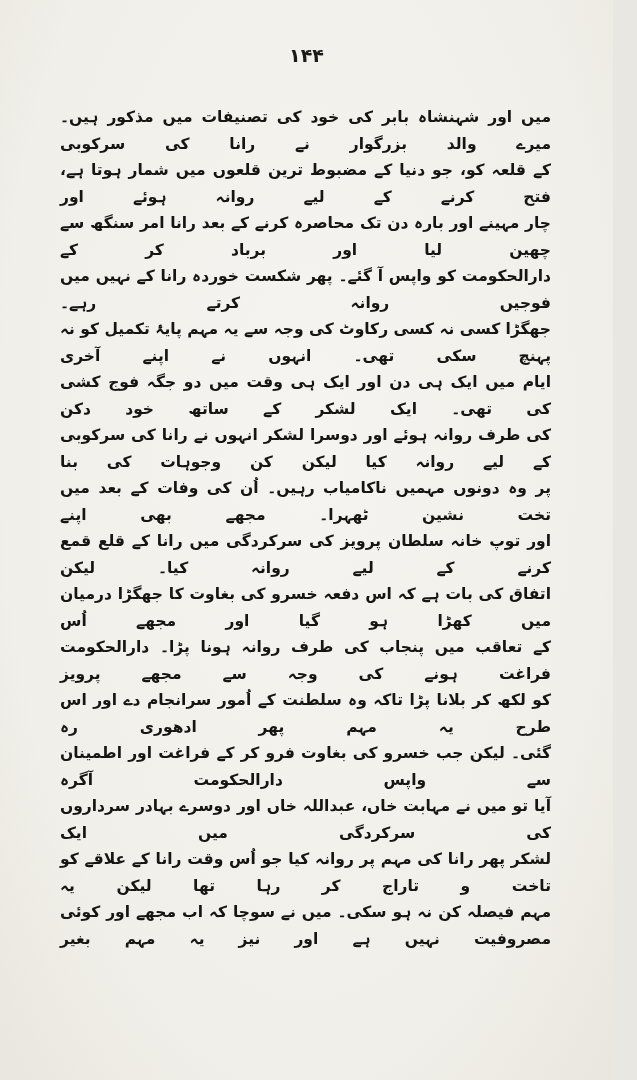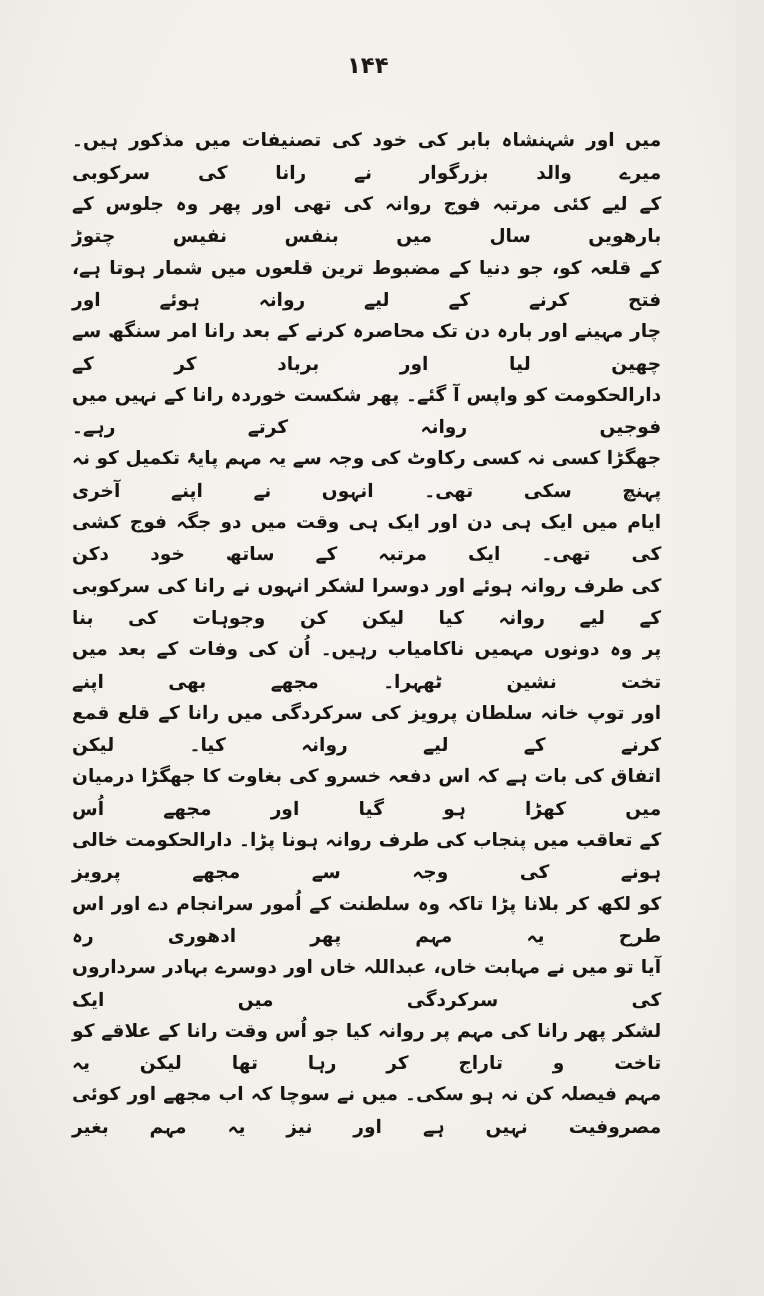--- a/index.html
+++ b/index.html
@@ -48,29 +48,29 @@
     font-weight: 700;
   }
 </style>
 </head>
 <body>
 
 <div class="page">
   <div class="page-number">۱۴۴</div>
   <div class="text-block">
       <div class="line">میں اور شہنشاہ بابر کی خود کی تصنیفات میں مذکور ہیں۔ میرے والد بزرگوار نے رانا کی سرکوبی</div>
-      <div class="line">کے لیے کئی مرتبہ فوج روانہ کی تھی اور پھر وہ جلوس کے بارھویں سال میں بنفس نفیس چتوڑ</div>
       <div class="line">کے قلعہ کو، جو دنیا کے مضبوط ترین قلعوں میں شمار ہوتا ہے، فتح کرنے کے لیے روانہ ہوئے اور</div>
       <div class="line">چار مہینے اور بارہ دن تک محاصرہ کرنے کے بعد رانا امر سنگھ سے چھین لیا اور برباد کر کے</div>
       <div class="line">دارالحکومت کو واپس آ گئے۔ پھر شکست خوردہ رانا کے نہیں میں فوجیں روانہ کرتے رہے۔</div>
       <div class="line">جھگڑا کسی نہ کسی رکاوٹ کی وجہ سے یہ مہم پایۂ تکمیل کو نہ پہنچ سکی تھی۔ انہوں نے اپنے آخری</div>
-      <div class="line">ایام میں ایک ہی دن اور ایک ہی وقت میں دو جگہ فوج کشی کی تھی۔ ایک مرتبہ کے ساتھ خود دکن</div>
+      <div class="line">ایام میں ایک ہی دن اور ایک ہی وقت میں دو جگہ فوج کشی کی تھی۔ ایک لشکر کے ساتھ خود دکن</div>
       <div class="line">کی طرف روانہ ہوئے اور دوسرا لشکر انہوں نے رانا کی سرکوبی کے لیے روانہ کیا لیکن کن وجوہات کی بنا</div>
       <div class="line">پر وہ دونوں مہمیں ناکامیاب رہیں۔ اُن کی وفات کے بعد میں تخت نشین ٹھہرا۔ مجھے بھی اپنے</div>
       <div class="line">اور توپ خانہ سلطان پرویز کی سرکردگی میں رانا کے قلع قمع کرنے کے لیے روانہ کیا۔ لیکن</div>
       <div class="line">اتفاق کی بات ہے کہ اس دفعہ خسرو کی بغاوت کا جھگڑا درمیان میں کھڑا ہو گیا اور مجھے اُس</div>
-      <div class="line">کے تعاقب میں پنجاب کی طرف روانہ ہونا پڑا۔ دارالحکومت خالی ہونے کی وجہ سے مجھے پرویز</div>
+      <div class="line">کے تعاقب میں پنجاب کی طرف روانہ ہونا پڑا۔ دارالحکومت فراغت ہونے کی وجہ سے مجھے پرویز</div>
       <div class="line">کو لکھ کر بلانا پڑا تاکہ وہ سلطنت کے اُمور سرانجام دے اور اس طرح یہ مہم پھر ادھوری رہ</div>
+      <div class="line">گئی۔ لیکن جب خسرو کی بغاوت فرو کر کے فراغت اور اطمینان سے واپس دارالحکومت آگرہ</div>
       <div class="line">آیا تو میں نے مہابت خاں، عبداللہ خاں اور دوسرے بہادر سرداروں کی سرکردگی میں ایک</div>
       <div class="line">لشکر پھر رانا کی مہم پر روانہ کیا جو اُس وقت رانا کے علاقے کو تاخت و تاراج کر رہا تھا لیکن یہ</div>
       <div class="line">مہم فیصلہ کن نہ ہو سکی۔ میں نے سوچا کہ اب مجھے اور کوئی مصروفیت نہیں ہے اور نیز یہ مہم بغیر</div>
     </div>
 </div>
 
 </body></html>

